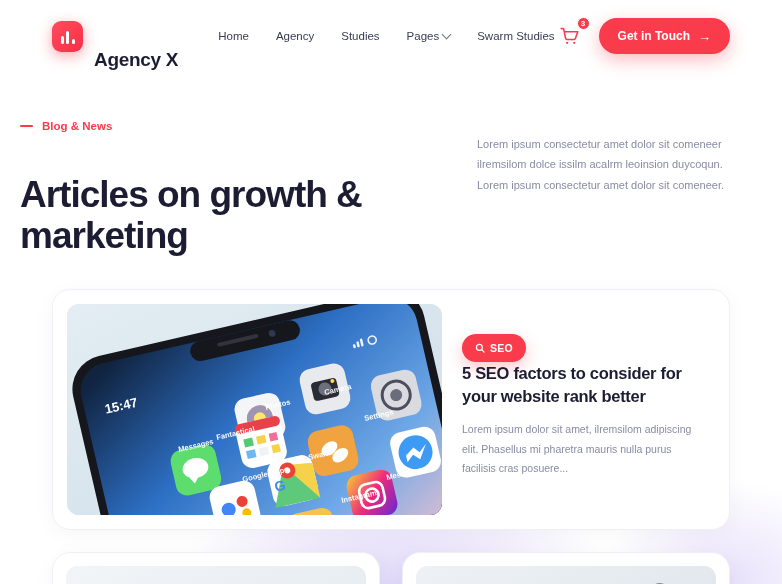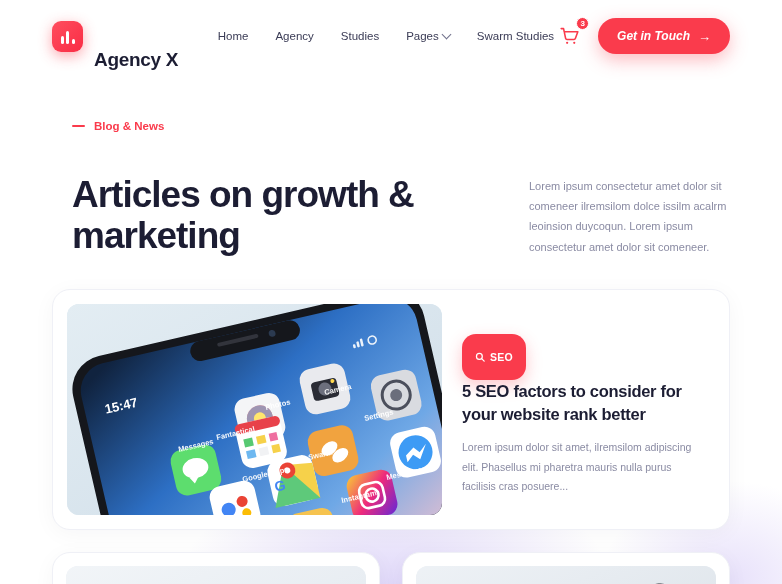--- a/index.html
+++ b/index.html
@@ -144,31 +144,30 @@
     color: #ffffff;
     border: none;
     border-radius: 22px;
     padding: 11px 19px;
     font-size: 12px;
     font-weight: 600;
     font-family: "Liberation Sans", sans-serif;
     cursor: pointer;
     box-shadow: 0 6px 18px rgba(250,59,76,0.35);
     white-space: nowrap;
-    font-style: italic;
   }
   .cta-button .arrow { font-size: 13px; line-height: 1; }
 
   
   .page-intro {
     position: relative;
     z-index: 3;
     display: flex;
-    align-items: flex-end;
-    padding: 48px 52px 0 72px;
+    align-items: flex-start;
+    padding: 48px 52px 0 20px;
     gap: 40px;
   }
   .intro-left { flex: 0 0 388px; }
 
   .eyebrow {
     display: flex;
     align-items: center;
     gap: 9px;
     color: #fa3b4c;
     font-size: 11.5px;
@@ -235,21 +234,21 @@
     padding: 30px 22px 0 0;
   }
 
   .tag-badge {
     display: inline-flex;
     align-items: center;
     gap: 5px;
     background: #fa3b4c;
     color: #ffffff;
     border-radius: 14px;
-    padding: 17px 13px;
+    padding: 8px 13px;
     font-size: 10.5px;
     font-weight: 700;
     letter-spacing: 0.2px;
     box-shadow: 0 6px 16px rgba(250,59,76,0.28);
     cursor: pointer;
   }
 
   .card-title {
     margin-top: 0;
     font-size: 16.5px;

